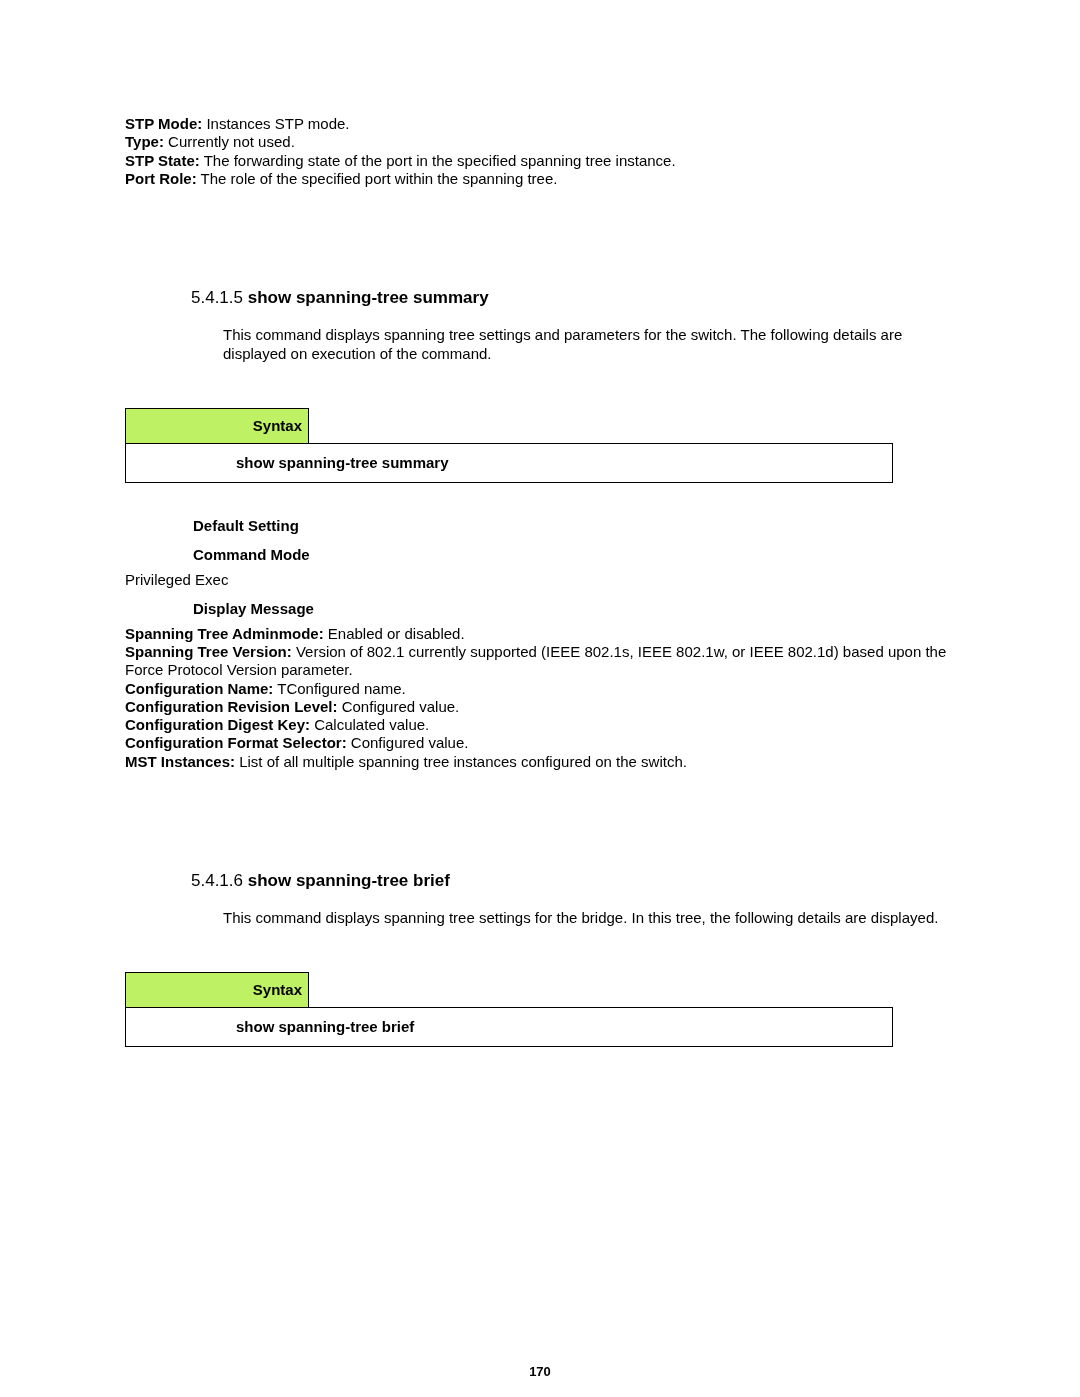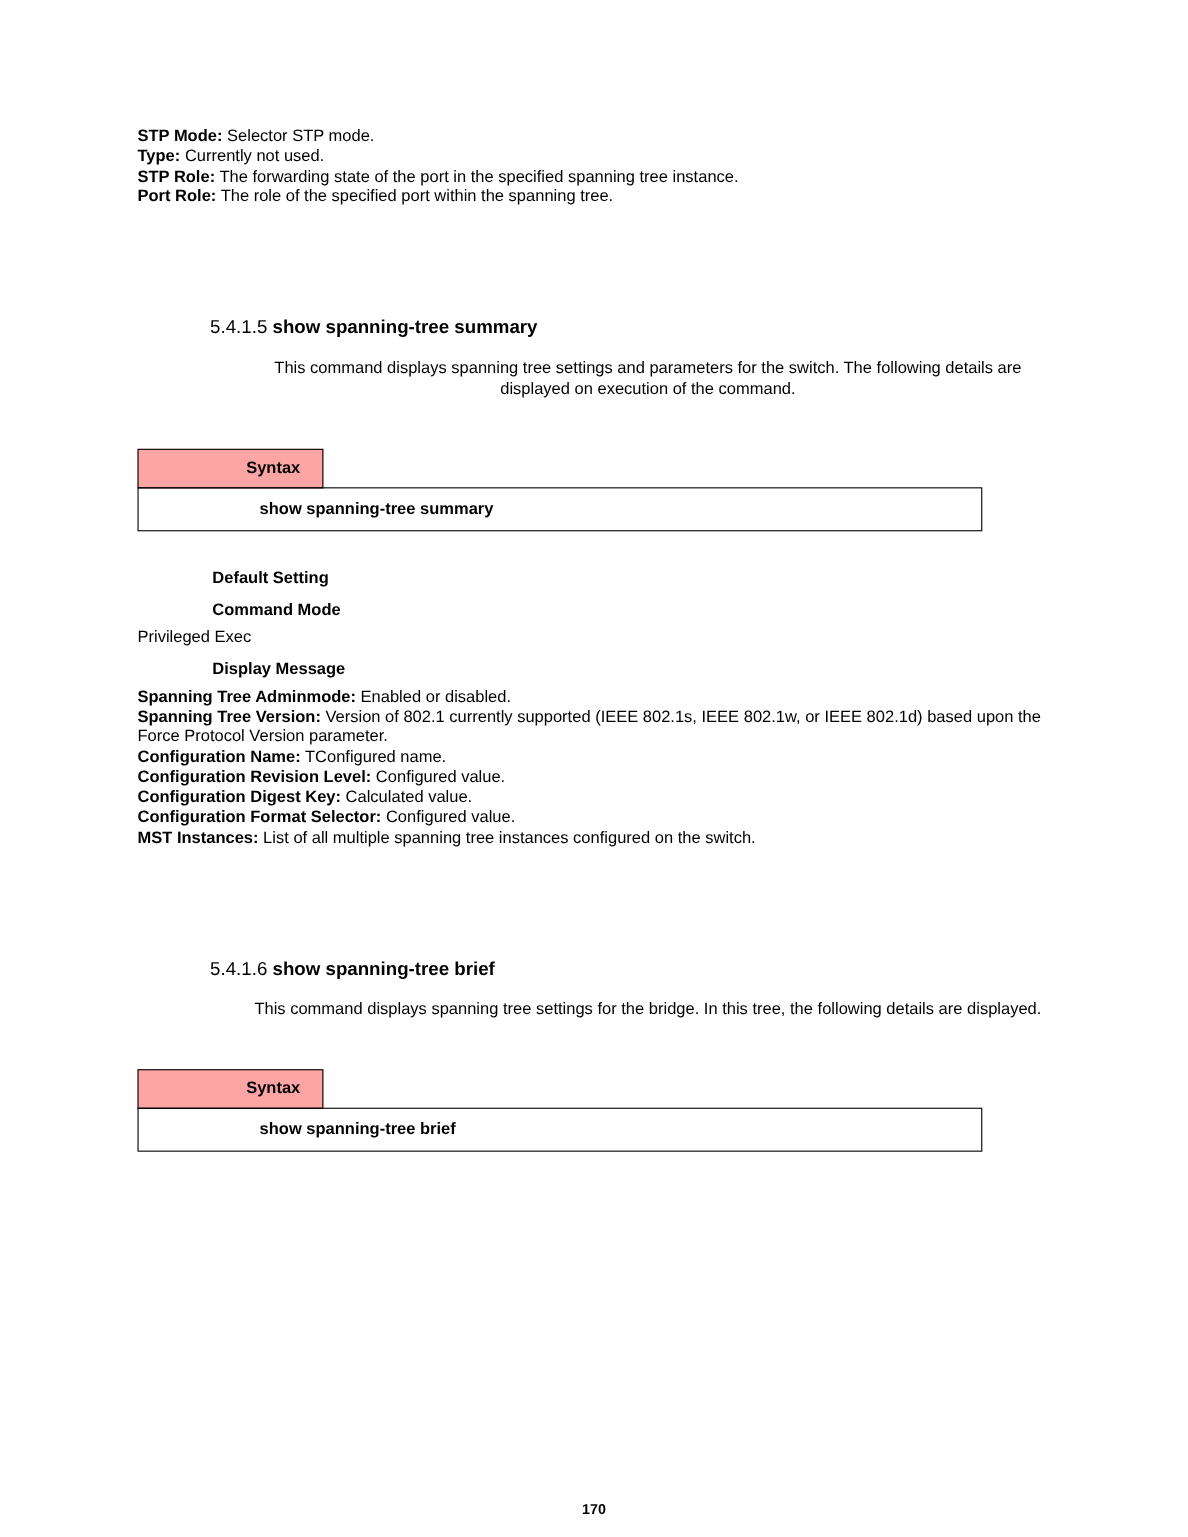--- a/index.html
+++ b/index.html
@@ -26,35 +26,34 @@
     font-size: 17px;
     margin-top: 100px;
     margin-bottom: 18px;
     margin-left: 66px;
   }
   .section-heading .num { font-weight: normal; }
   .section-heading .title { font-weight: bold; }
   .section-body {
     margin-left: 98px;
     line-height: 1.25;
-    text-align: center;
   }
   .syntax-block {
     margin-top: 44px;
   }
   .syntax-label-cell {
     border: 1px solid #000;
-    background: #fca5a5;
-    width: 169px;
+    background: #bef264;
+    width: 184px;
     height: 36px;
     box-sizing: border-box;
     display: flex;
     align-items: center;
     justify-content: flex-end;
-    padding-right: 20px;
+    padding-right: 6px;
     font-weight: bold;
     font-size: 15px;
   }
   .syntax-cmd-cell {
     border: 1px solid #000;
     border-top: 1px solid #000;
     height: 40px;
     box-sizing: border-box;
     display: flex;
     align-items: center;
@@ -98,27 +97,27 @@
     font-size: 13px;
   }
 </style>
 </head>
 <body>
 
 <div class="page">
 
   <div>
     <div class="def-line">
-      <span class="b">STP Mode:</span><span> Selector STP mode.</span>
+      <span class="b">STP Mode:</span><span> Instances STP mode.</span>
     </div>
     <div class="def-line">
       <span class="b">Type:</span><span> Currently not used.</span>
     </div>
     <div class="def-line">
-      <span class="b">STP Role:</span><span> The forwarding state of the port in the specified spanning tree instance.</span>
+      <span class="b">STP State:</span><span> The forwarding state of the port in the specified spanning tree instance.</span>
     </div>
     <div class="def-line">
       <span class="b">Port Role:</span><span> The role of the specified port within the spanning tree.</span>
     </div>
   </div>
 
   <div class="section-heading">
     <span class="num">5.4.1.5 </span><span class="title">show spanning-tree summary</span>
   </div>
   <div class="section-body">This command displays spanning tree settings and parameters for the switch. The following details are displayed on execution of the command.</div>

